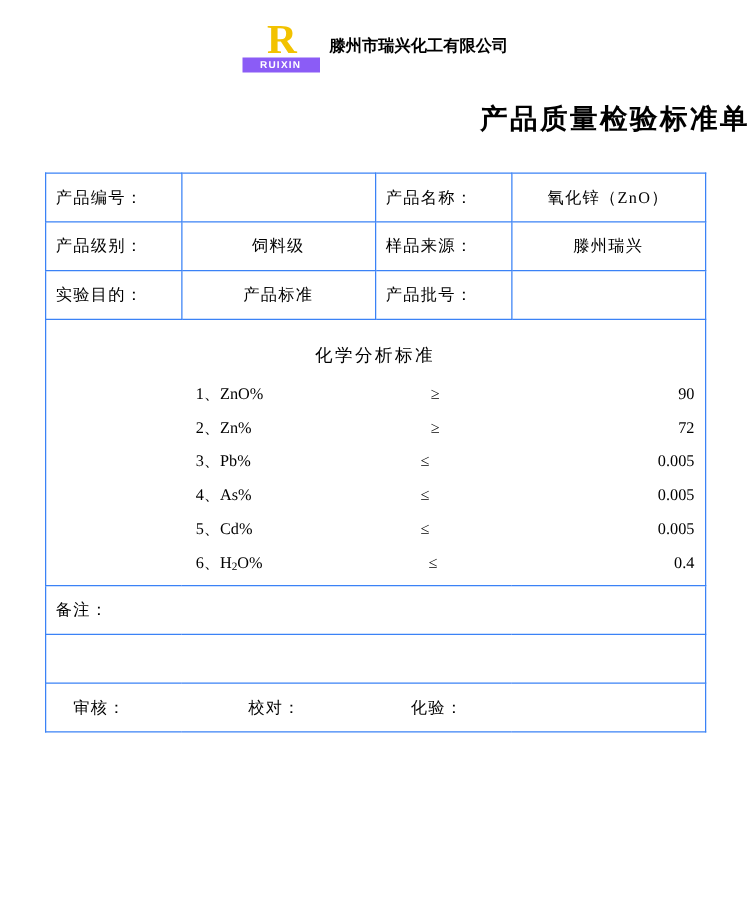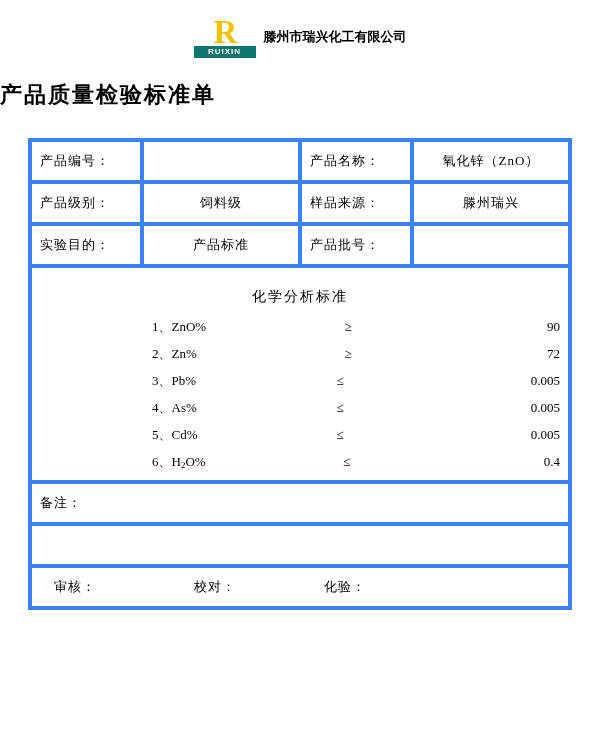--- a/index.html
+++ b/index.html
@@ -49,21 +49,21 @@
     line-height: 32px;
     text-align: center;
     letter-spacing: -2px;
   }
   .logo .logo-bar {
     position: absolute;
     left: 0;
     bottom: 0;
     width: 62px;
     height: 12px;
-    background: #0f766e;
+    background: #8b5cf6;
     color: #ffffff;
     font-size: 8px;
     font-family: "Liberation Sans", sans-serif;
     font-weight: bold;
     letter-spacing: 1px;
     text-align: center;
     line-height: 12px;
   }
   .company-cn {
     font-size: 13px;
@@ -74,37 +74,37 @@
   .company-en {
     font-size: 14px;
     font-family: "Liberation Serif", "DejaVu Serif", serif;
     font-weight: bold;
     white-space: nowrap;
     margin-left: 4px;
   }
 
   
   .doc-title {
-    text-align: left;
+    text-align: right;
     font-size: 22px;
     font-weight: bold;
     letter-spacing: 2px;
     margin-top: 22px;
     margin-bottom: 0;
   }
 
   
   table.main {
     border-collapse: collapse;
     margin: 28px auto 0 auto;
     width: 460px;
     table-layout: fixed;
   }
   table.main td {
-    border: 4px solid #3b82f6;
+    border: 1px solid #3b82f6;
     font-size: 13px;
     padding: 0 8px;
     height: 38px;
     vertical-align: middle;
   }
   td.lbl {
     width: 92px;
     letter-spacing: 1px;
   }
   td.val {

